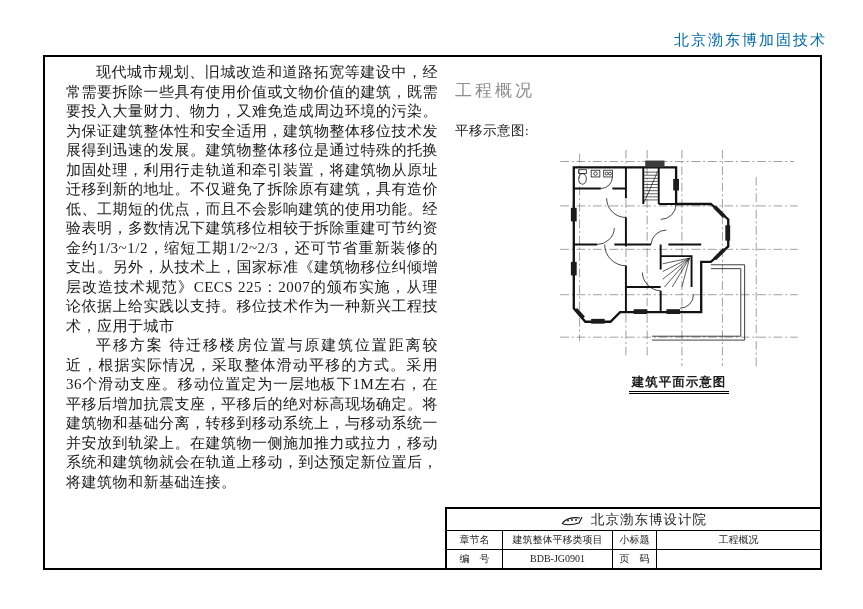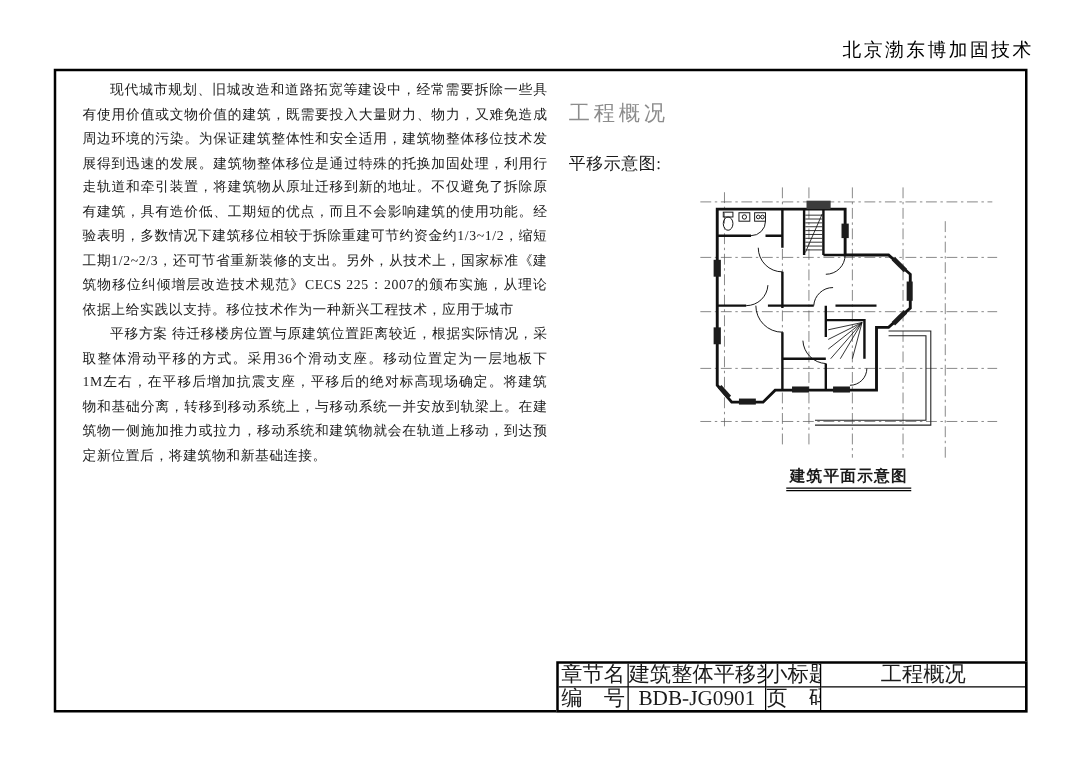--- a/index.html
+++ b/index.html
@@ -1,31 +1,31 @@
 <!DOCTYPE html>
 <html><head>
 <meta charset="utf-8">
 <style>
   html,body{margin:0;padding:0;}
   body{
     width:863px;height:609px;background:#ffffff;position:relative;overflow:hidden;
     font-family:"Liberation Serif","DejaVu Serif",serif;color:#1a1a1a;
   }
   .brand-header{
-    position:absolute;top:31px;right:36px;font-size:15px;color:#000000;
+    position:absolute;top:31px;right:36px;font-size:15px;color:#0369a1;
     letter-spacing:2px;white-space:nowrap;
   }
   .frame{
     position:absolute;left:43px;top:55px;width:775px;height:511px;
     border:2px solid #000;background:#fff;
   }
   .col-left{position:absolute;left:21px;top:6px;width:372px;}
   .col-right{position:absolute;left:410px;top:6px;width:364px;}
   .para{
-    font-size:11px;line-height:19.5px;text-align:justify;
+    font-size:15px;line-height:19.5px;text-align:justify;
     letter-spacing:0.5px;text-indent:2em;margin:0;
   }
   .para.no-indent{text-indent:0;}
   .para+.para{}
   .section-heading{
     font-size:17px;color:#8c8c8c;letter-spacing:3px;font-weight:400;
     margin:16px 0 0 0;
   }
   .col-right .para.body1{margin-top:13px;}
   .diagram-intro{
@@ -40,21 +40,21 @@
   .title-block{
     position:absolute;right:-2px;bottom:-2px;width:373px;
     border:2px solid #000;background:#fff;
   }
   .tb-company{
     height:21px;display:flex;align-items:center;justify-content:center;
     gap:7px;border-bottom:1px solid #000;font-size:13.5px;letter-spacing:1px;
   }
   .tb-grid{display:grid;grid-template-columns:56px 110px 44px 1fr;}
   .tb-cell{
-    height:18px;line-height:18px;text-align:center;font-size:17px;
+    height:18px;line-height:18px;text-align:center;font-size:10px;
     border-right:1px solid #000;border-bottom:1px solid #000;
     white-space:nowrap;overflow:hidden;
   }
   .tb-cell.lastcol{border-right:none;}
   .tb-cell.lastrow{border-bottom:none;text-align:center;}
   .logo{display:inline-block;width:24px;height:14px;}
   svg{display:block;}
 </style>
 </head>
 <body>
@@ -154,20 +154,32 @@
           <circle cx="53.5" cy="26.5" r="1.5"></circle>
         </g>
       </svg>
       <div class="plan-caption">
         <span>建筑平面示意图</span>
       </div>
     </div>
   </div>
 
   <div class="title-block">
+    <div class="tb-company">
+      <span class="logo">
+        <svg viewBox="0 0 24 14" width="24" height="14">
+          <path d="M2,11 Q7,3 20,5" stroke="#111" stroke-width="1.1" fill="none"></path>
+          <path d="M3,11 Q10,13 19,10 L22,4" stroke="#111" stroke-width="1.1" fill="none"></path>
+          <circle cx="8" cy="7.5" r="0.9" fill="#111"></circle>
+          <circle cx="12" cy="7" r="0.9" fill="#111"></circle>
+          <circle cx="16" cy="7" r="0.9" fill="#111"></circle>
+        </svg>
+      </span>
+      <span>北京渤东博设计院</span>
+    </div>
     <div class="tb-grid">
       <div class="tb-cell">章节名</div>
       <div class="tb-cell">建筑整体平移类项目</div>
       <div class="tb-cell">小标题</div>
       <div class="tb-cell lastcol">工程概况</div>
       <div class="tb-cell lastrow">编　号</div>
       <div class="tb-cell lastrow">BDB-JG0901</div>
       <div class="tb-cell lastrow">页　码</div>
     </div>
   </div>

